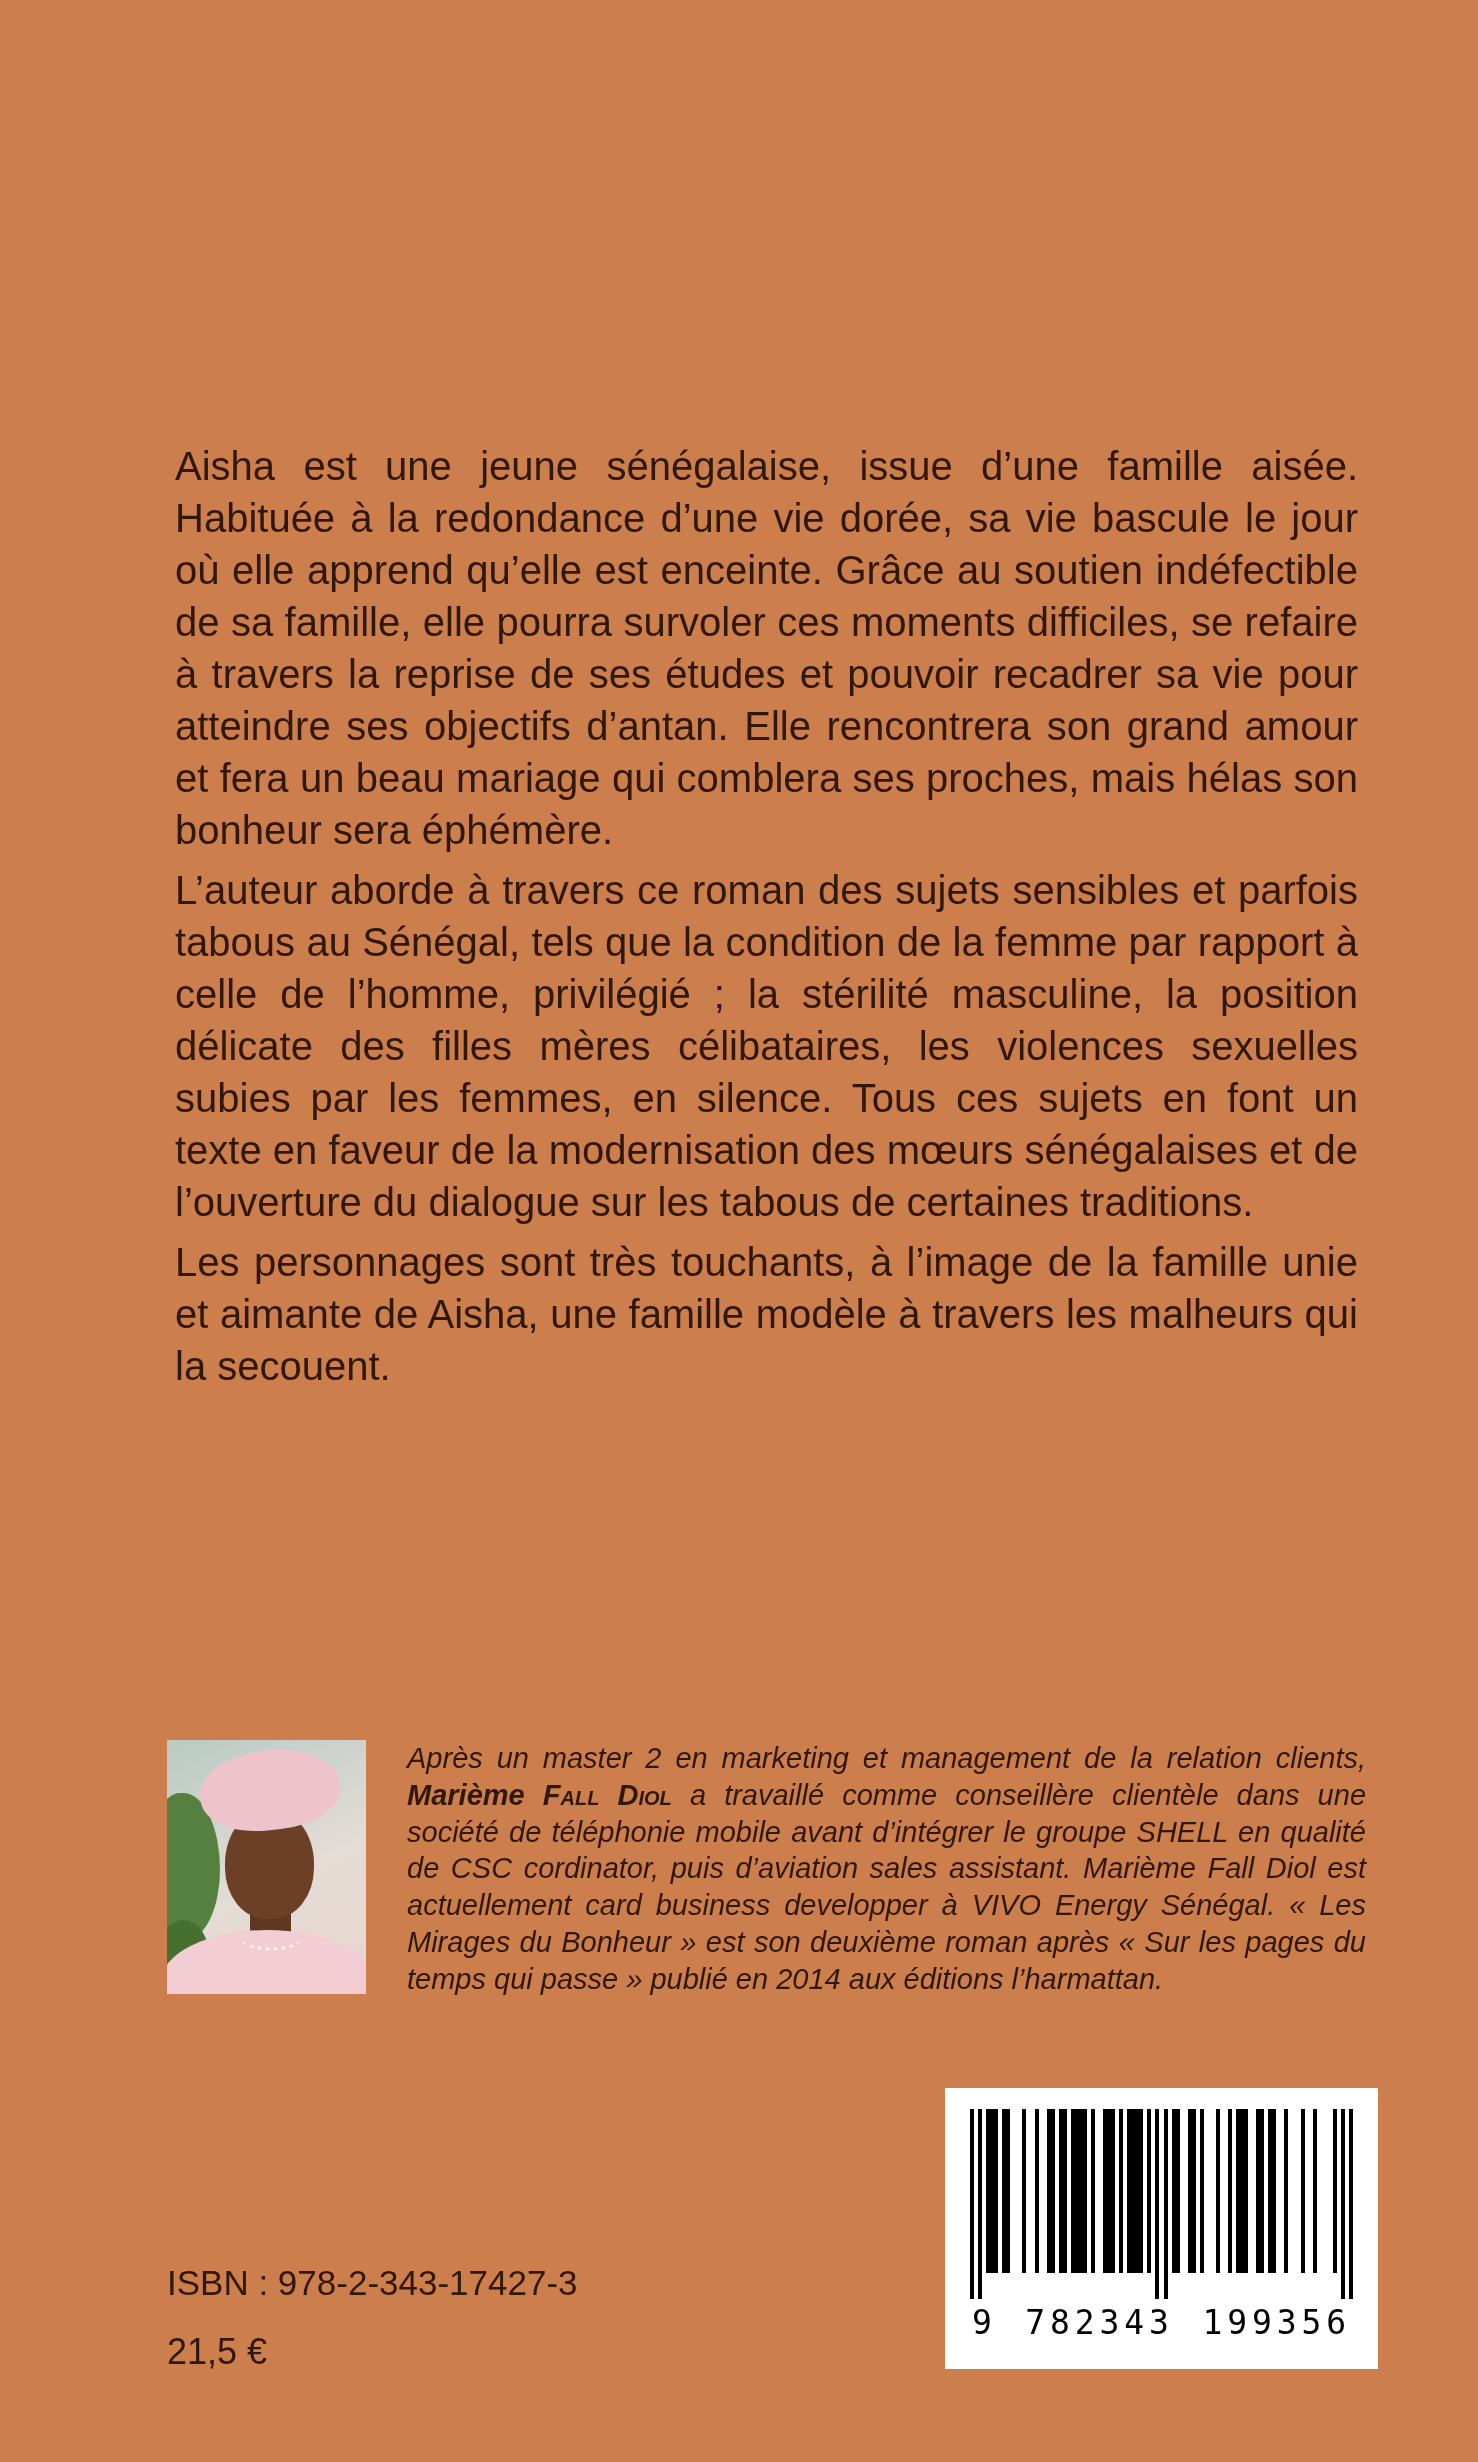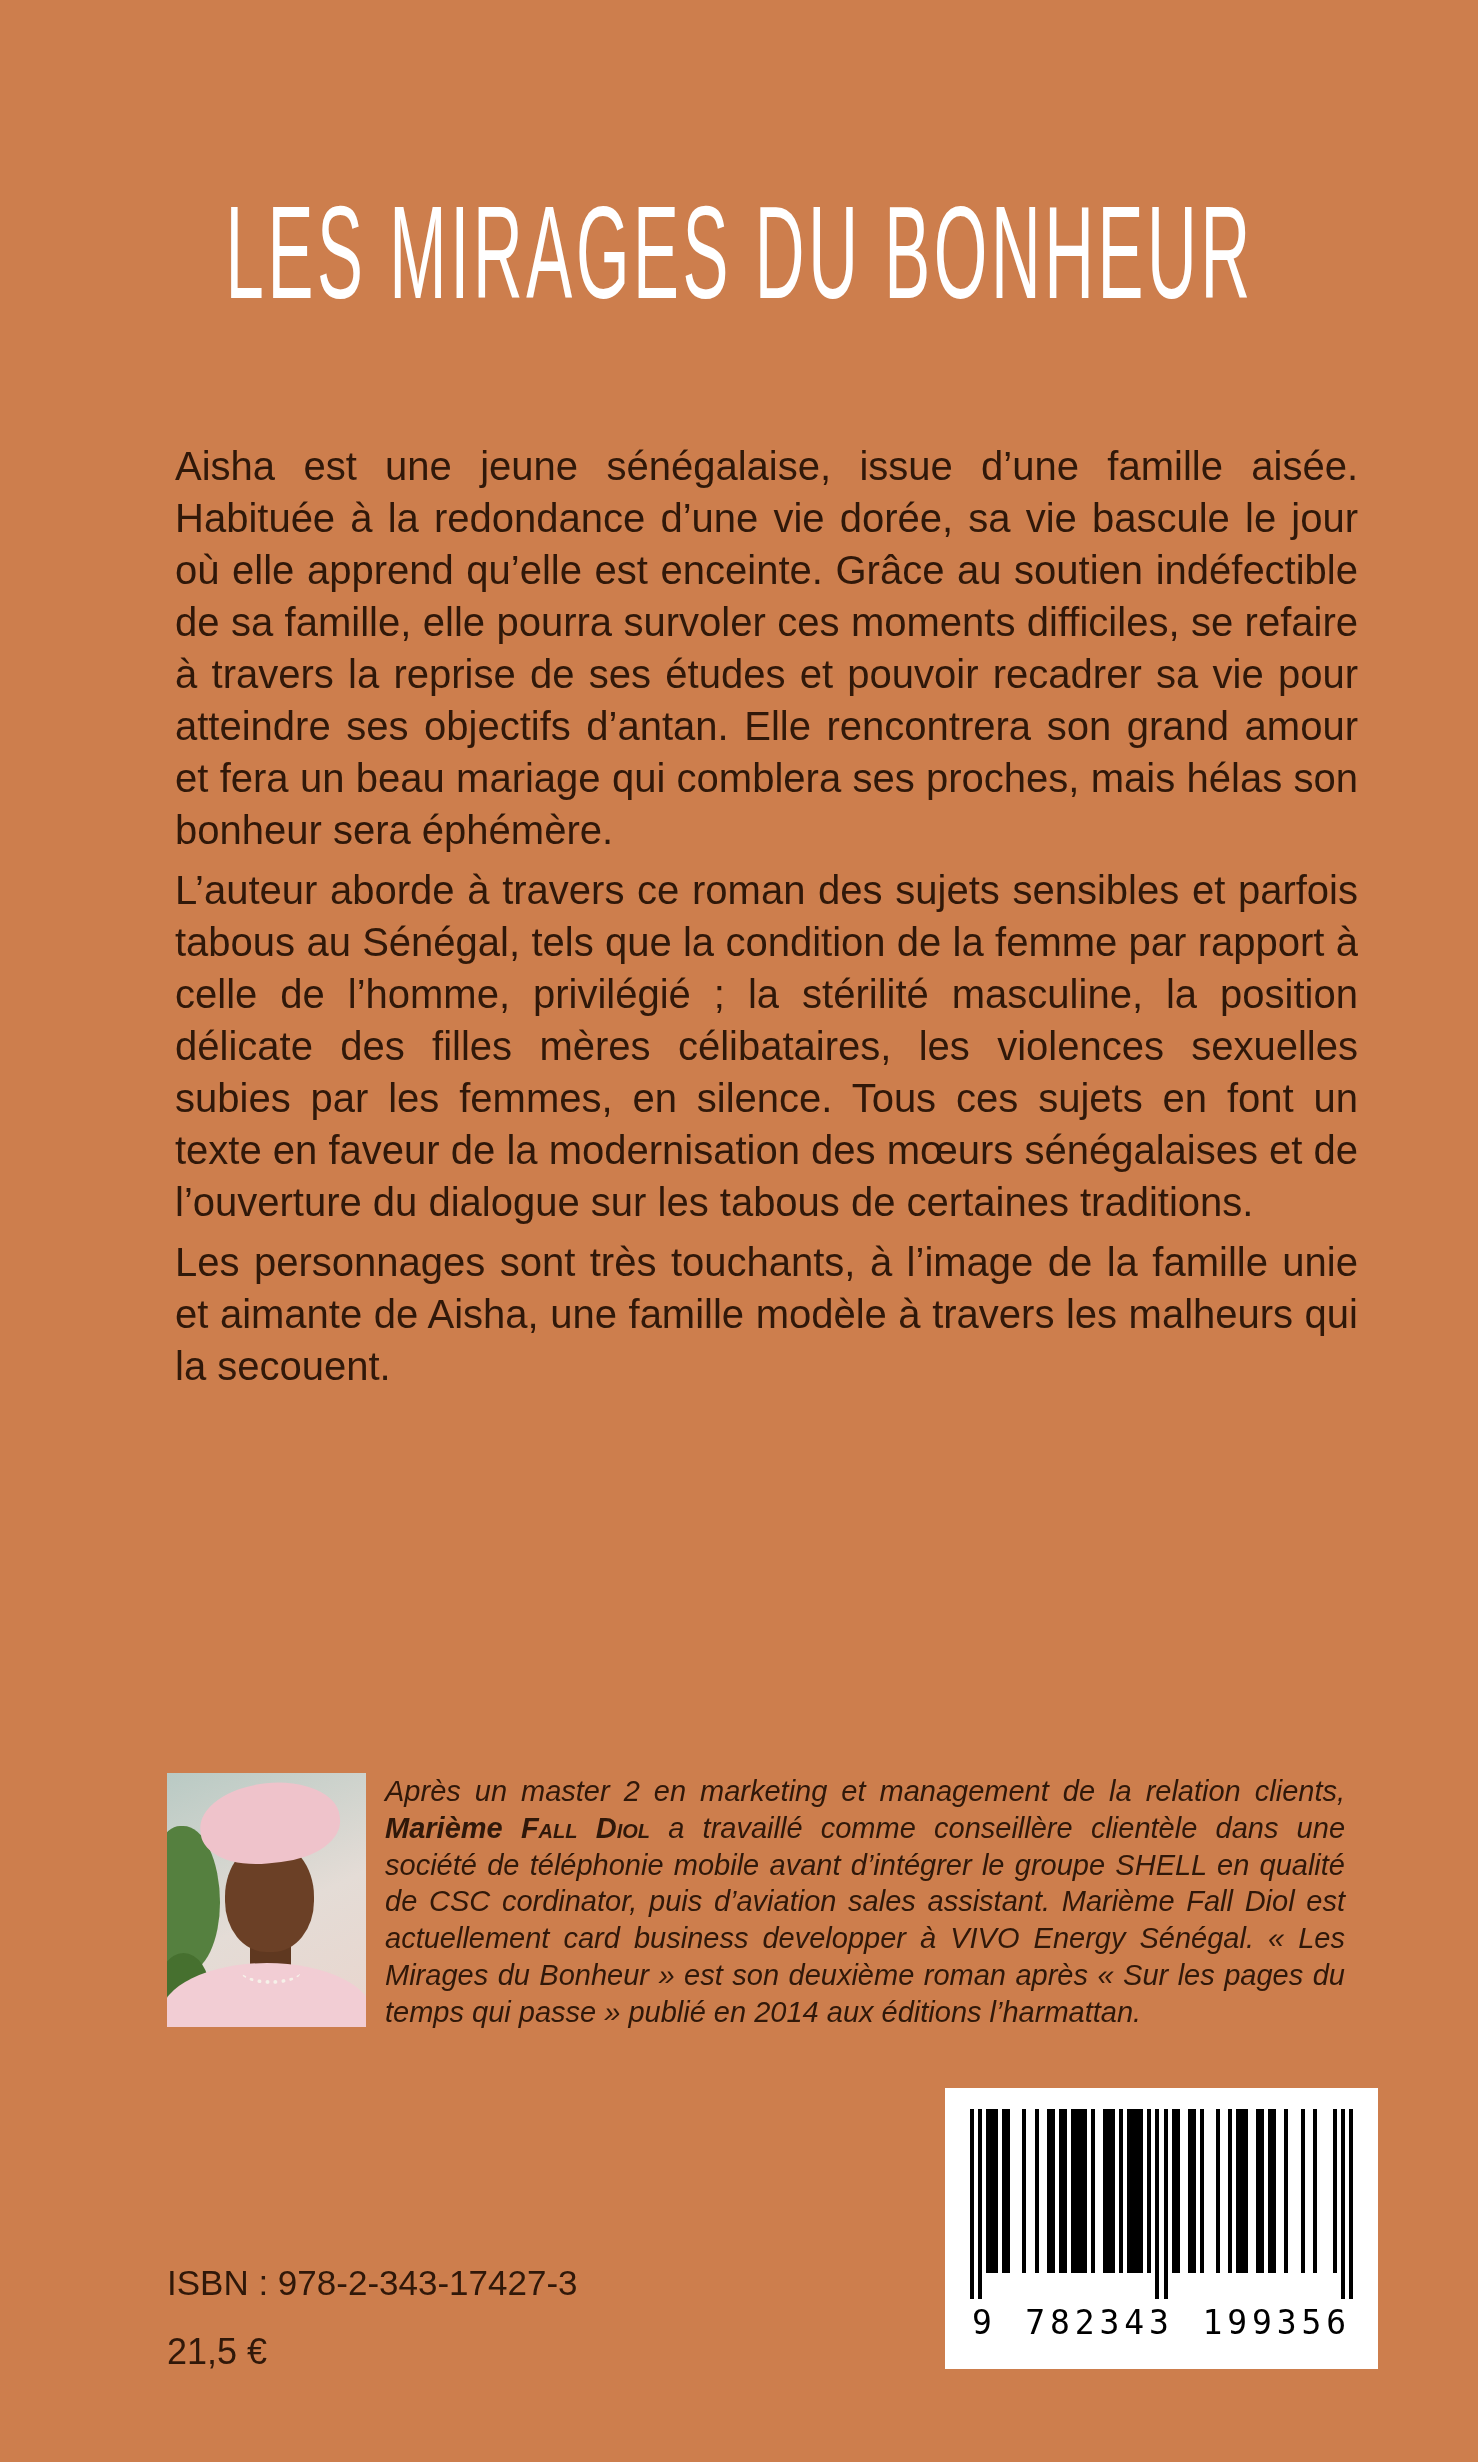--- a/index.html
+++ b/index.html
@@ -29,21 +29,21 @@
   }
 
   
   .synopsis{
     position:absolute; top:432px; left:167px; width:1199px;
     font-size:40px; line-height:1.3; text-align:justify;
   }
   .synopsis p{ margin:8px; }
 
   
-  .bio-row{ position:absolute; top:1740px; left:167px; width:1199px; display:flex; gap:19px;margin-top:33px; }
+  .bio-row{ position:absolute; top:1740px; left:167px; width:1199px; display:flex; gap:41px; }
   .photo{
     position:relative; flex:0 0 199px; width:199px; height:254px;
     background:linear-gradient(155deg,#b9cac4 0%,#e4dcd6 55%,#e9d5cd 100%);
     overflow:hidden;
   }
   .leaf{ position:absolute; left:-17.5px; top:53px; width:70px; height:146px;
     background:#55803f; border-radius:45% 55% 50% 50%; }
   .leaf2{ position:absolute; left:-9.7px; top:180px; width:53px; height:78px;
     background:#46702f; border-radius:50%; }
   .neck{ position:absolute; left:83px; top:160px; width:41px; height:47px; background:#5f3820; }
@@ -81,23 +81,20 @@
     padding:3.9px 1.9px 0;
     font-family:"DejaVu Sans Mono", monospace;
     font-size:33px; letter-spacing:4.9px; color:#000;
   }
 </style>
 </head>
 <body>
 
 <div class="page">
 
-  <div class="title-wrap">
-    <h1 class="title">LES MIRAGES DU BONHEUR</h1>
-  </div>
 
   <div class="synopsis">
     <p>Aisha est une jeune sénégalaise, issue d’une famille aisée. Habituée à la redondance d’une vie dorée, sa vie bascule le jour où elle apprend qu’elle est enceinte. Grâce au soutien indéfectible de sa famille, elle pourra survoler ces moments difficiles, se refaire à travers la reprise de ses études et pouvoir recadrer sa vie pour atteindre ses objectifs d’antan. Elle rencontrera son grand amour et fera un beau mariage qui comblera ses proches, mais hélas son bonheur sera éphémère.</p>
     <p>L’auteur aborde à travers ce roman des sujets sensibles et parfois tabous au Sénégal, tels que la condition de la femme par rapport à celle de l’homme, privilégié ; la stérilité masculine, la position délicate des filles mères célibataires, les violences sexuelles subies par les femmes, en silence. Tous ces sujets en font un texte en faveur de la modernisation des mœurs sénégalaises et de l’ouverture du dialogue sur les tabous de certaines traditions.</p>
     <p>Les personnages sont très touchants, à l’image de la famille unie et aimante de Aisha, une famille modèle à travers les malheurs qui la secouent.</p>
   </div>
 
   <div class="bio-row">
     <div class="photo">
       <div class="leaf"></div>

